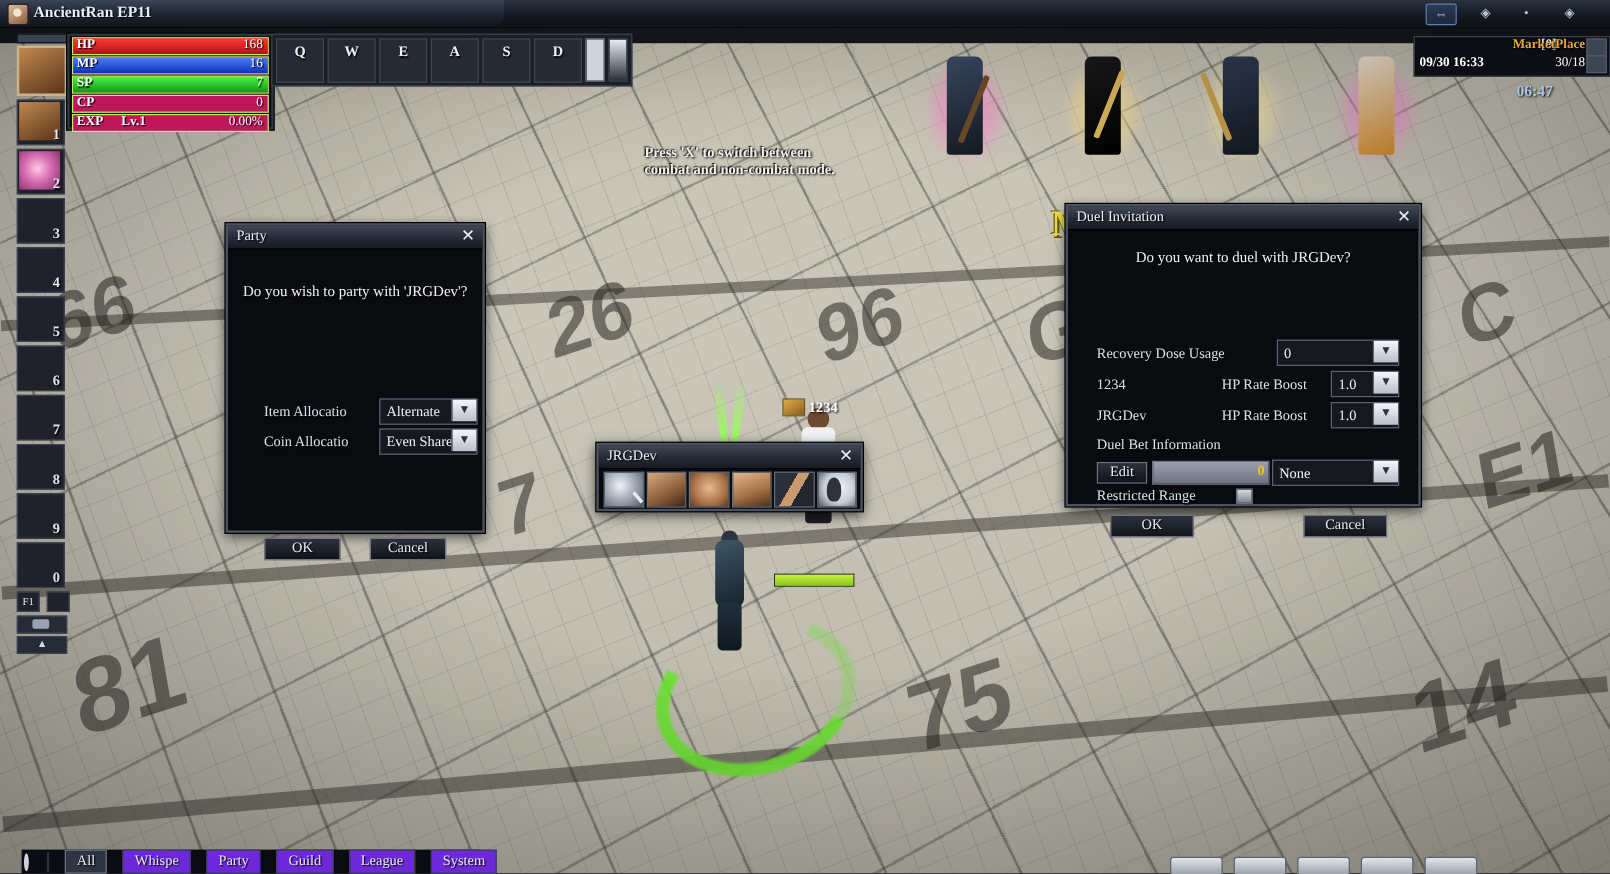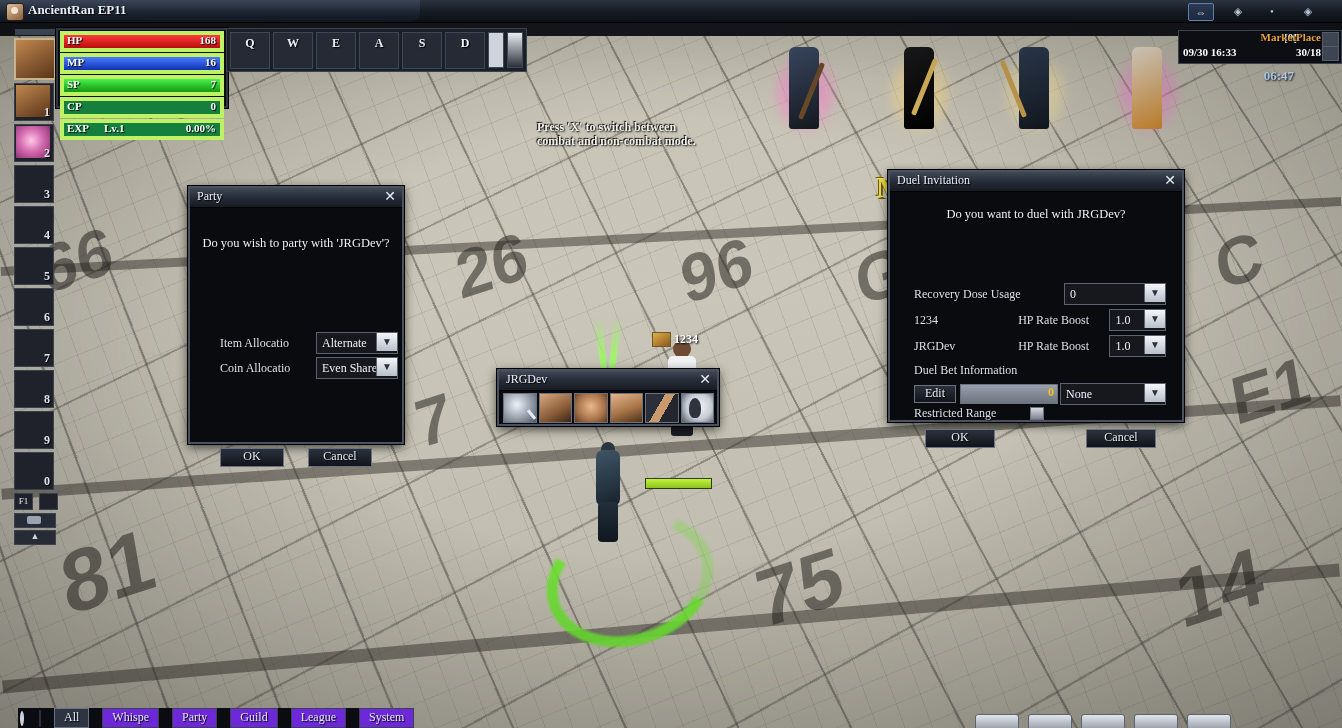--- a/index.html
+++ b/index.html
@@ -45,25 +45,25 @@
     background:#f3e3cf;}
   .ttitle{position:absolute;left:28px;top:2px;color:#e9eef6;font-size:13px;
     font-family:"Liberation Serif",serif;text-shadow:1px 1px 1px #000;font-weight:bold;}
   .twin{position:absolute;top:3px;width:24px;height:16px;}
   .twin .gl{display:block;width:100%;height:100%;color:#b9c6d6;font-size:11px;text-align:center;line-height:16px;}
   .twin.sel{border:1px solid #5d7fb0;background:rgba(60,90,140,.35);border-radius:2px;}
 
   
   .statpanel{position:absolute;left:56px;top:28px;width:168px;height:76px;
     background:#0c0e13;border:2px solid #2e3440;box-shadow:0 0 0 1px #000;}
-  .srow{position:relative;height:13px;margin:1px 2px;border:4px solid #bef264;background:#15803d;}
+  .srow{position:relative;height:13px;margin:1px 2px;border:1px solid #bef264;background:#be185d;}
   .sfill{position:absolute;left:0;top:0;bottom:0;}
   .slabel{position:absolute;left:3px;top:-1px;color:#fff;font-size:11px;font-weight:bold;
     text-shadow:1px 1px 1px #000;font-family:"Liberation Serif",serif;z-index:2;}
-  .sval{position:absolute;right:4px;top:-1px;color:#fff;font-size:11px;font-weight:bold;
+  .sval{position:absolute;right:4px;top:-1px;color:#fff;font-size:11px;font-weight:normal;
     text-shadow:1px 1px 1px #000;font-family:"Liberation Serif",serif;z-index:2;}
   .slvl{position:absolute;left:40px;top:-1px;color:#fff;font-size:11px;font-weight:bold;
     text-shadow:1px 1px 1px #000;z-index:2;}
 
   
   .sidebar{position:absolute;left:14px;top:28px;width:44px;}
   .sb-top{width:40px;height:6px;background:#3b424f;border:1px solid #11141a;}
   .sb-skill{width:38px;height:38px;margin-top:2px;border:2px solid #c7b48d;
     background:linear-gradient(150deg,#c08850,#5a3418);position:relative;}
   .slot{position:relative;width:38px;height:36px;margin-top:3px;
@@ -92,21 +92,21 @@
   .hmini.b2{background:linear-gradient(180deg,#e9edf3,#2b303a);}
 
   
   .infopanel{position:absolute;right:0;top:30px;width:162px;height:32px;
     background:#0c0e13;border:1px solid #3a4250;}
   .ip-row{height:15px;position:relative;}
   .ip-ch{position:absolute;right:44px;top:0;color:#e8edf5;font-size:11px;font-weight:bold;}
   .ip-mp{position:absolute;right:20px;top:0;color:#e8a33c;font-size:11px;font-weight:bold;
     text-shadow:1px 1px 1px #000;}
   .ip-date{position:absolute;left:4px;top:0;color:#fff;font-size:11px;font-weight:bold;}
-  .ip-cnt{position:absolute;right:20px;top:0;color:#fff;font-size:11px;font-weight:bold;}
+  .ip-cnt{position:absolute;right:20px;top:0;color:#fff;font-size:11px;font-weight:normal;}
   .ip-btn{position:absolute;right:2px;width:15px;height:13px;border:1px solid #555d6c;
     background:#3d4452;}
   .timer{position:absolute;right:48px;top:68px;color:#a9c8e8;font-size:13px;font-weight:bold;
     text-shadow:1px 1px 2px #000;font-family:"Liberation Serif",serif;}
 
   
   .hint{position:absolute;left:537px;top:98px;color:#f2f0ea;font-size:12px;font-weight:bold;
     line-height:14px;text-shadow:1px 1px 2px #000,-1px -1px 1px #000;}
   .zone{position:absolute;left:876px;top:148px;color:#f2e24a;font-size:30px;font-weight:bold;
     font-family:"Liberation Serif",serif;letter-spacing:1px;

